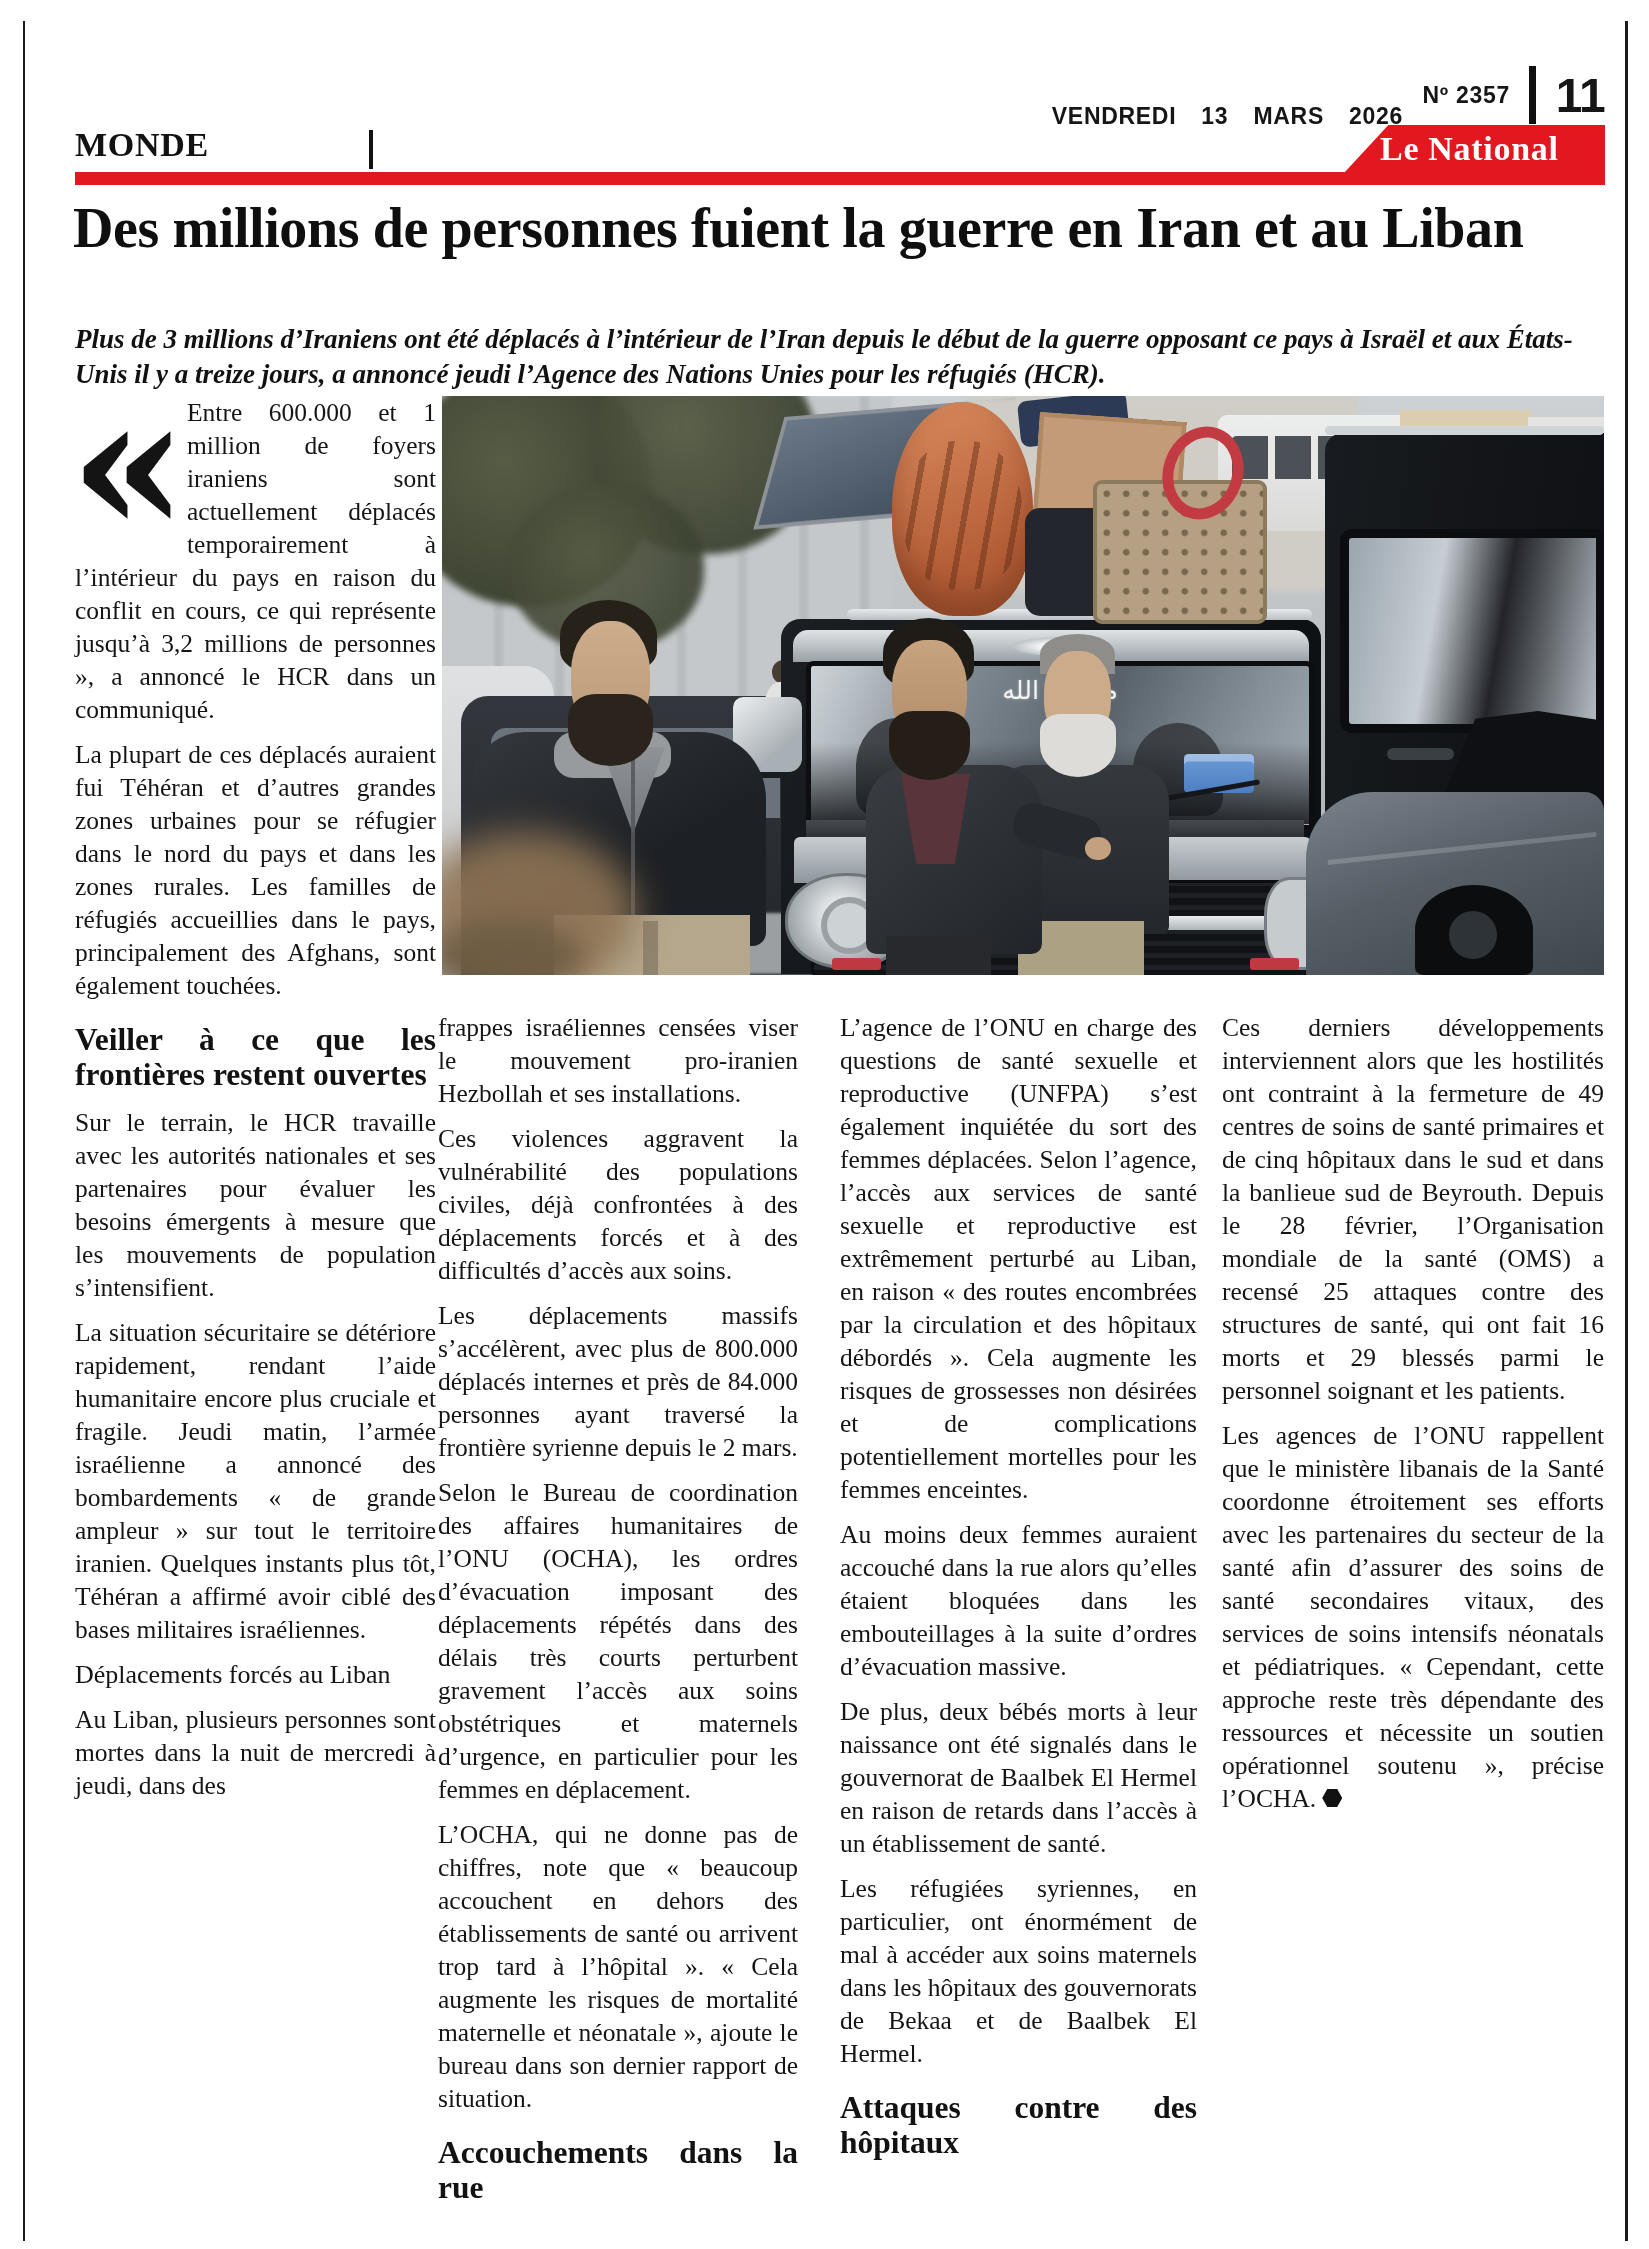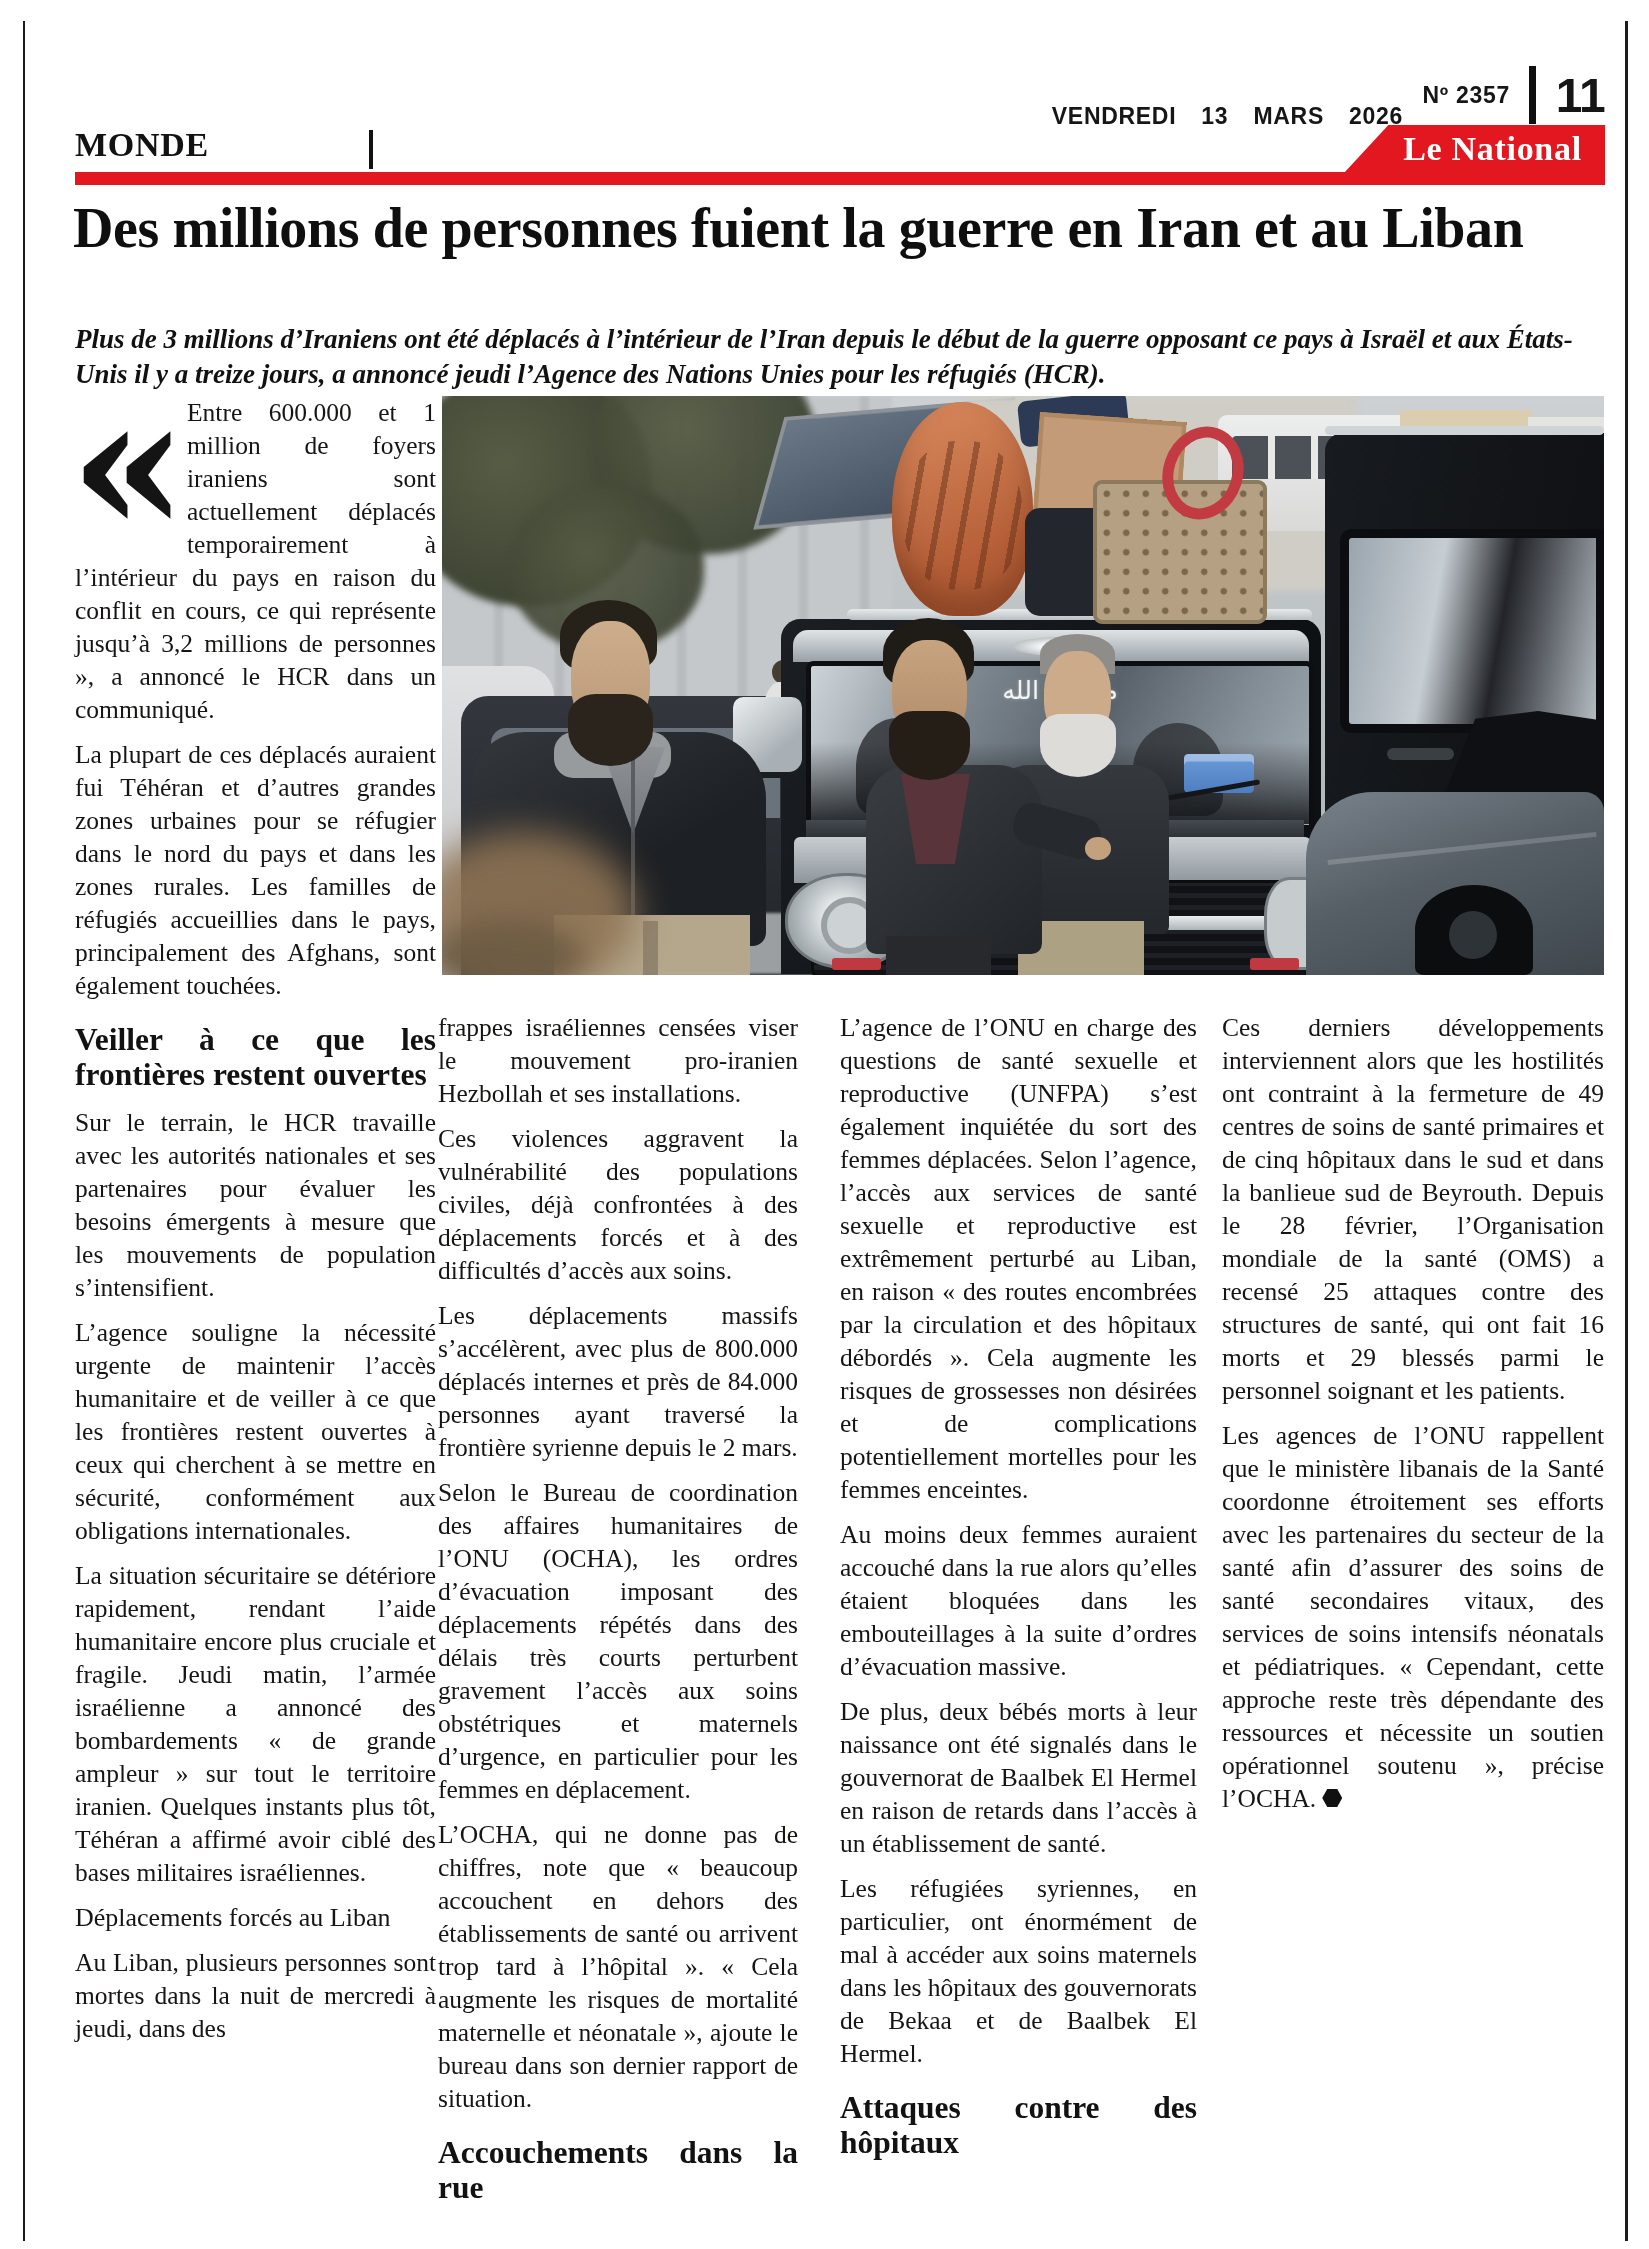--- a/index.html
+++ b/index.html
@@ -21,21 +21,21 @@
   .dateline .issue{font-size:23px;letter-spacing:0.7px;}
   .dateline .pagebar{width:6.7px;height:58px;background:#101010;}
   .dateline .pagenum{font-size:48px;letter-spacing:-0.7px;}
 
   .section-name{position:absolute;left:75px;top:126px;font-size:34px;font-weight:bold;
                 letter-spacing:0.7px;color:#121212;}
   .section-divider{position:absolute;left:369px;top:130px;width:3.7px;height:39px;background:#111;}
   .red-rule{position:absolute;left:75px;right:45px;top:172px;height:12.7px;background:var(--red);}
   .brand-badge{position:absolute;right:45px;top:125px;width:261px;height:48px;background:var(--red);
                clip-path:polygon(17% 0,100% 0,100% 100%,0 100%);
-               display:flex;align-items:center;justify-content:center;padding-left:36px;box-sizing:border-box;}
+               display:flex;align-items:center;justify-content:flex-start;padding-left:36px;box-sizing:border-box;}
   .brand-badge span{color:#fff;font-size:34px;font-weight:bold;letter-spacing:0.7px;}
 
   
   .headline{position:absolute;left:73px;top:199px;width:1503px;font-size:56px;line-height:1.06;
             font-weight:bold;color:#0f0f0f;letter-spacing:-0.4px;}
   .standfirst{position:absolute;left:75px;top:322px;width:1530px;font-size:27px;line-height:1.28;
               font-weight:bold;font-style:italic;color:#111;}
 
   
   .col{position:absolute;font-size:25.5px;line-height:33px;text-align:justify;color:#161514;}
@@ -317,21 +317,20 @@
 
   <div class="ph-foreblur"></div>
   <div class="ph-foreblur2"></div>
 </div>
 
 <div class="col col1">
   <p><span class="openquote">«</span><span>Entre 600.000 et 1 million de foyers iraniens sont actuellement déplacés temporairement à l’intérieur du pays en raison du conflit en cours, ce qui représente jusqu’à 3,2 millions de personnes », a annoncé le HCR dans un communiqué.</span></p>
   <p>La plupart de ces déplacés auraient fui Téhéran et d’autres grandes zones urbaines pour se réfugier dans le nord du pays et dans les zones rurales. Les familles de réfugiés accueillies dans le pays, principalement des Afghans, sont également touchées.</p>
   <h3 class="subhead">Veiller à ce que les frontières restent ouvertes</h3>
   <p>Sur le terrain, le HCR travaille avec les autorités nationales et ses partenaires pour évaluer les besoins émergents à mesure que les mouvements de population s’intensifient.</p>
-  <p>L’agence souligne la nécessité urgente de maintenir l’accès humanitaire et de veiller à ce que les frontières restent ouvertes à ceux qui cherchent à se mettre en sécurité, conformément aux obligations internationales.</p>
   <p>La situation sécuritaire se détériore rapidement, rendant l’aide humanitaire encore plus cruciale et fragile. Jeudi matin, l’armée israélienne a annoncé des bombardements « de grande ampleur » sur tout le territoire iranien. Quelques instants plus tôt, Téhéran a affirmé avoir ciblé des bases militaires israéliennes.</p>
   <p class="mini-head">Déplacements forcés au Liban</p>
   <p>Au Liban, plusieurs personnes sont mortes dans la nuit de mercredi à jeudi, dans des</p>
 </div>
 
 <div class="col col2">
   <p>frappes israéliennes censées viser le mouvement pro-iranien Hezbollah et ses installations.</p>
   <p>Ces violences aggravent la vulnérabilité des populations civiles, déjà confrontées à des déplacements forcés et à des difficultés d’accès aux soins.</p>
   <p>Les déplacements massifs s’accélèrent, avec plus de 800.000 déplacés internes et près de 84.000 personnes ayant traversé la frontière syrienne depuis le 2 mars.</p>
   <p>Selon le Bureau de coordination des affaires humanitaires de l’ONU (OCHA), les ordres d’évacuation imposant des déplacements répétés dans des délais très courts perturbent gravement l’accès aux soins obstétriques et maternels d’urgence, en particulier pour les femmes en déplacement.</p>

